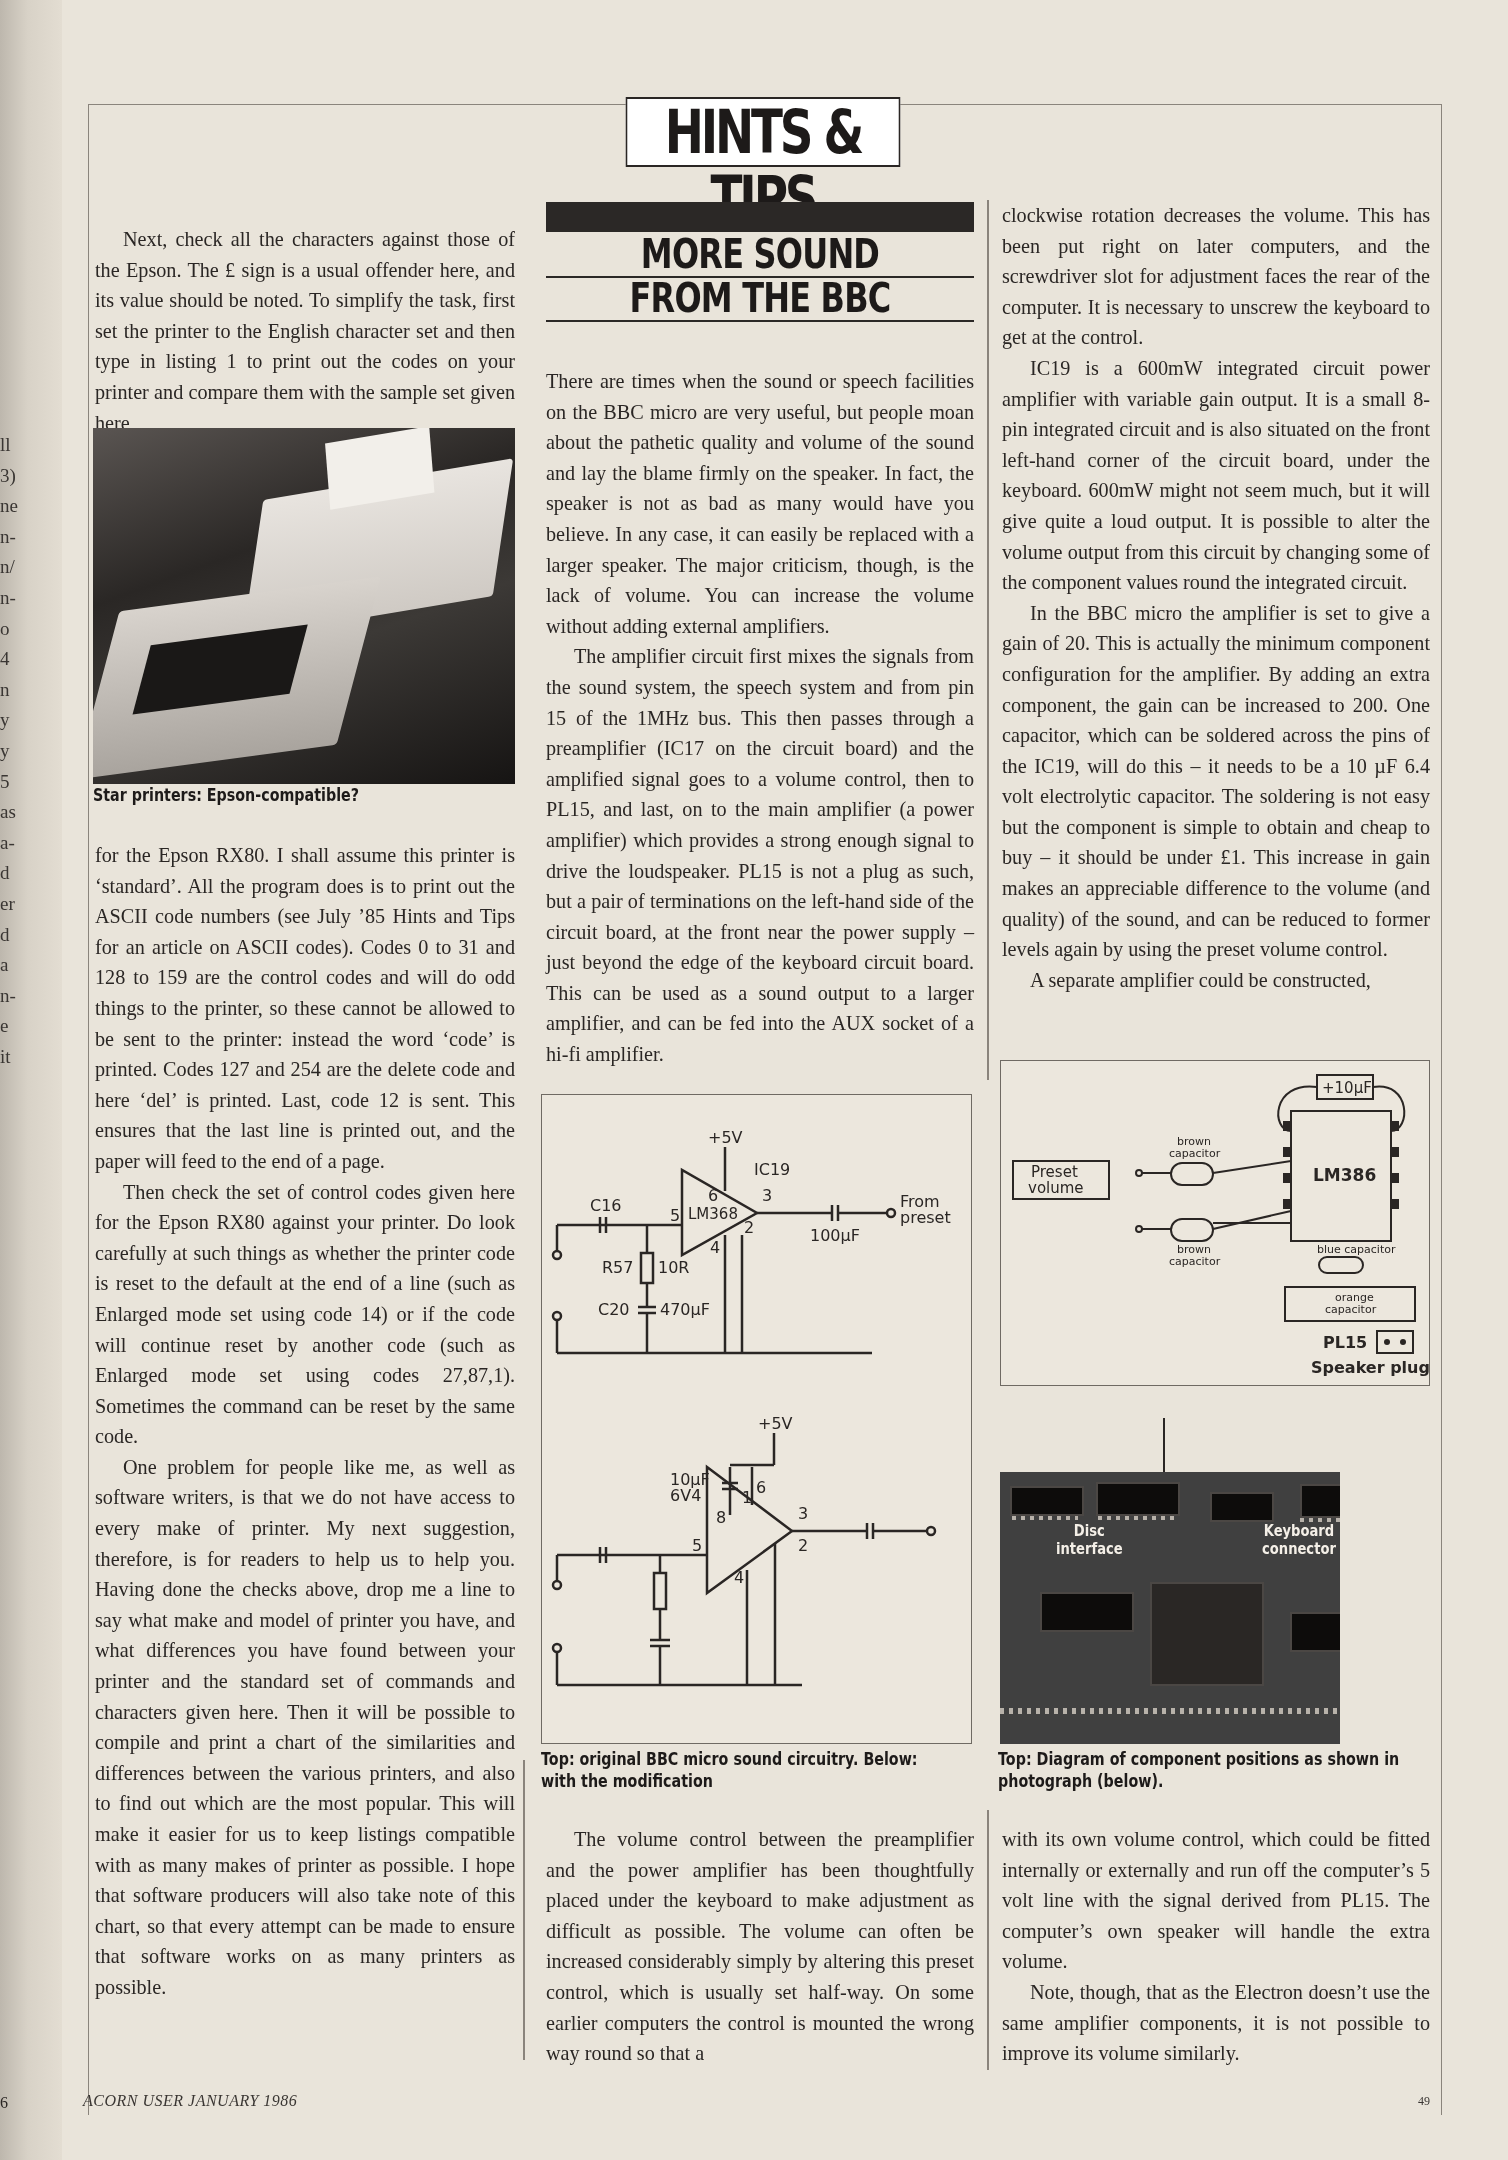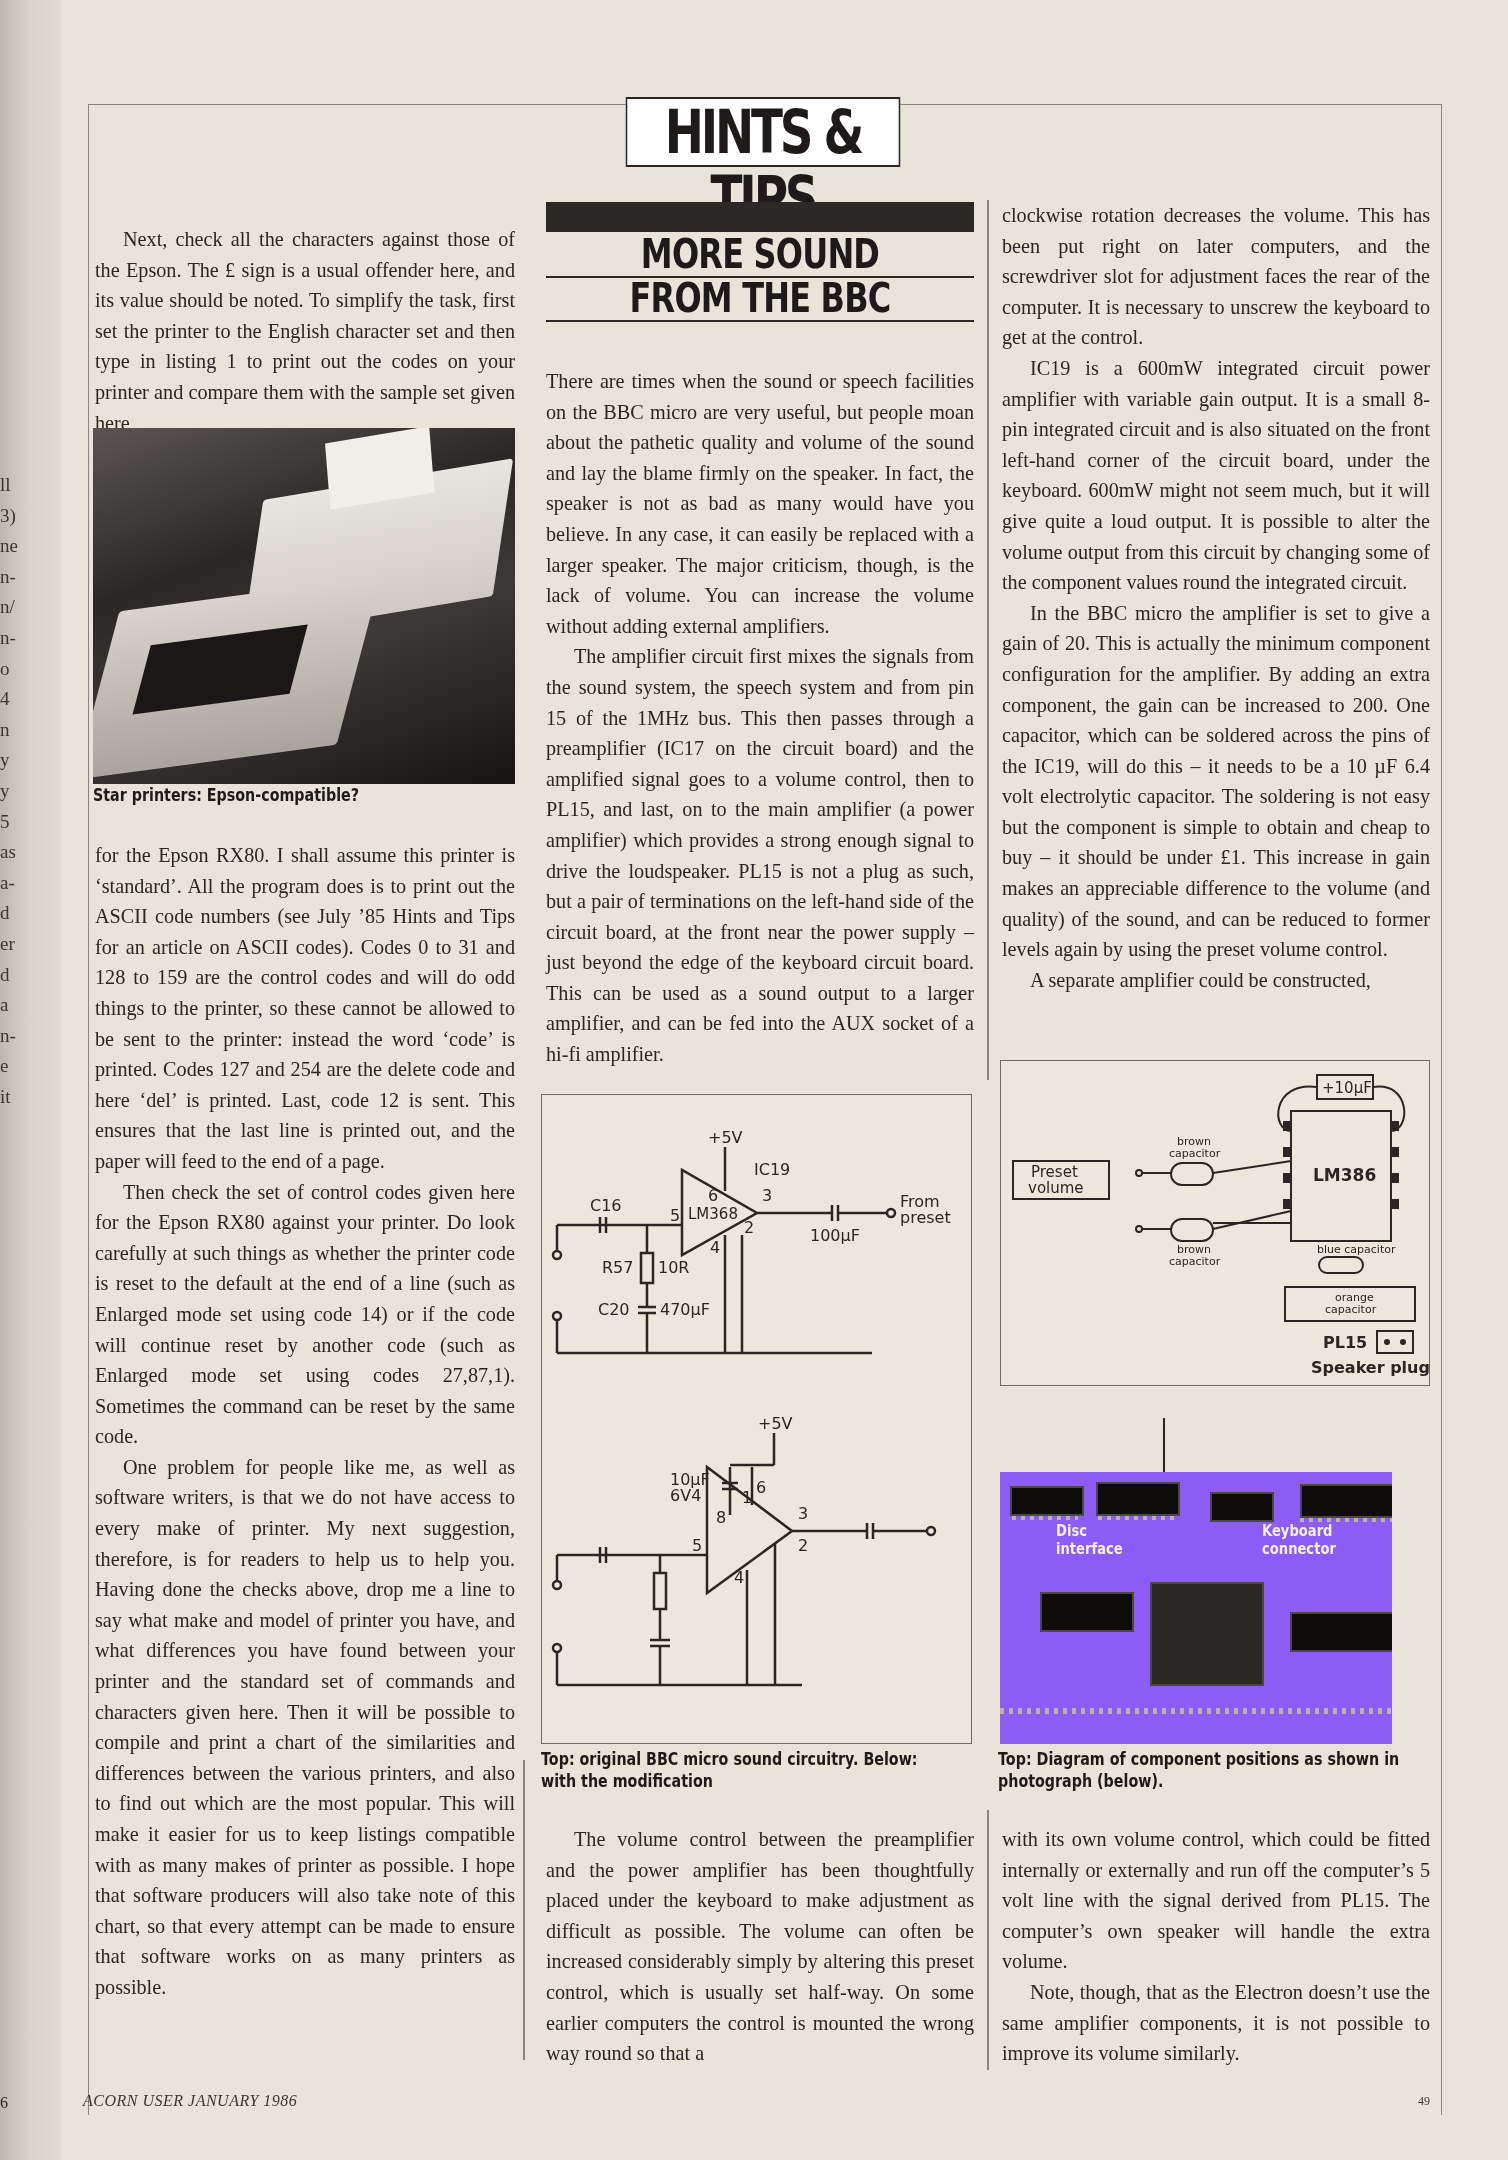--- a/index.html
+++ b/index.html
@@ -1,18 +1,18 @@
 <!DOCTYPE html>
 <html><head>
 <meta charset="utf-8">
 <style>
   html,body{margin:0;padding:0;}
   body{width:1508px;height:2160px;background:#e9e4da;position:relative;overflow:hidden;font-family:"Liberation Serif","DejaVu Serif",serif;color:#2a2624;}
   .gutter{position:absolute;left:0;top:0;width:62px;height:2160px;background:linear-gradient(90deg,#bdb7ad 0%,#d8d2c7 45%,#e3ddd2 100%);}
-  .gutter-text{position:absolute;left:0;top:430px;width:18px;font-size:19px;line-height:30.6px;color:#3a3633;margin-top:40px;}
+  .gutter-text{position:absolute;left:0;top:430px;width:18px;font-size:19px;line-height:30.6px;color:#3a3633;}
   .page-frame{position:absolute;left:88px;top:104px;width:1352px;height:2010px;border-left:1.5px solid #8a847c;border-right:1.5px solid #8a847c;border-top:1.5px solid #8a847c;}
   .header-title{position:absolute;left:587px;top:97px;width:348px;height:66px;background:#fff;border:2.5px solid #2a2624;font-family:"DejaVu Sans",sans-serif;font-weight:bold;font-size:60px;line-height:66px;text-align:center;letter-spacing:-4px;transform:scaleX(0.78);transform-origin:center;color:#1d1a19;}
   .col{position:absolute;font-size:20.2px;line-height:30.6px;text-align:justify;}
   .col p{margin:0;text-indent:28px;}
   .col p.noindent{text-indent:0;}
   .col1{left:95px;top:196px;width:420px;margin-top:28px;}
   .col2{left:546px;top:322px;width:428px;margin-top:44px;}
   .col3{left:1002px;top:200px;width:428px;}
   .col1b{left:95px;top:840px;width:420px;}
   .col2b{left:546px;top:1824px;width:428px;}
@@ -25,21 +25,21 @@
   .printer-b .slot{position:absolute;left:40px;top:40px;width:150px;height:70px;background:#1a1817;}
   .caption{position:absolute;font-family:"DejaVu Sans",sans-serif;font-weight:bold;font-size:17px;line-height:22px;color:#1d1a19;transform:scaleX(0.84);transform-origin:left;}
   .cap1{left:93px;top:784px;width:480px;}
   .cap2{left:541px;top:1748px;width:500px;}
   .cap3{left:998px;top:1748px;width:500px;}
   .sub-bar{position:absolute;left:546px;top:202px;width:428px;height:30px;background:#2b2826;}
   .sub-title{position:absolute;left:546px;top:232px;width:428px;font-family:"DejaVu Sans",sans-serif;font-weight:bold;font-size:40px;line-height:44px;text-align:center;color:#1d1a19;transform:scaleX(0.8);transform-origin:center;letter-spacing:-1px;}
   .sub-rule{position:absolute;left:546px;width:428px;height:1.5px;background:#2b2826;}
   .schematic-box{position:absolute;left:541px;top:1094px;width:429px;height:648px;border:1.5px solid #6f6a63;background:#ece7dd;}
   .layout-box{position:absolute;left:1000px;top:1060px;width:428px;height:324px;border:1.5px solid #6f6a63;background:#ece7dd;}
-  .photo2{position:absolute;left:1000px;top:1472px;width:392px;height:272px;background:#8b5cf6;overflow:hidden;}
+  .photo2{position:absolute;left:1000px;top:1472px;width:340px;height:272px;background:#404040;overflow:hidden;text-align:center;}
   .photo2 .chip{position:absolute;background:#0d0c0b;border:2px solid #4b4744;}
   .photo2 .pinrow{position:absolute;height:4px;background:repeating-linear-gradient(90deg,#b8b2aa 0 4px,transparent 4px 9px);}
   .photo2 .label{position:absolute;font-family:"DejaVu Sans",sans-serif;font-weight:bold;font-size:16px;line-height:18px;color:#f4efe7;transform:scaleX(0.82);transform-origin:left;}
   .footer-left{position:absolute;left:83px;top:2092px;font-size:16px;letter-spacing:0.5px;color:#3a3633;font-style:italic;}
   .footer-right{position:absolute;left:1418px;top:2094px;font-size:12px;color:#3a3633;}
   .conn-line{position:absolute;left:1163px;top:1418px;width:2px;height:54px;background:#2a2624;}
   svg text{font-family:"DejaVu Sans",sans-serif;}
 </style>
 </head>
 <body>

